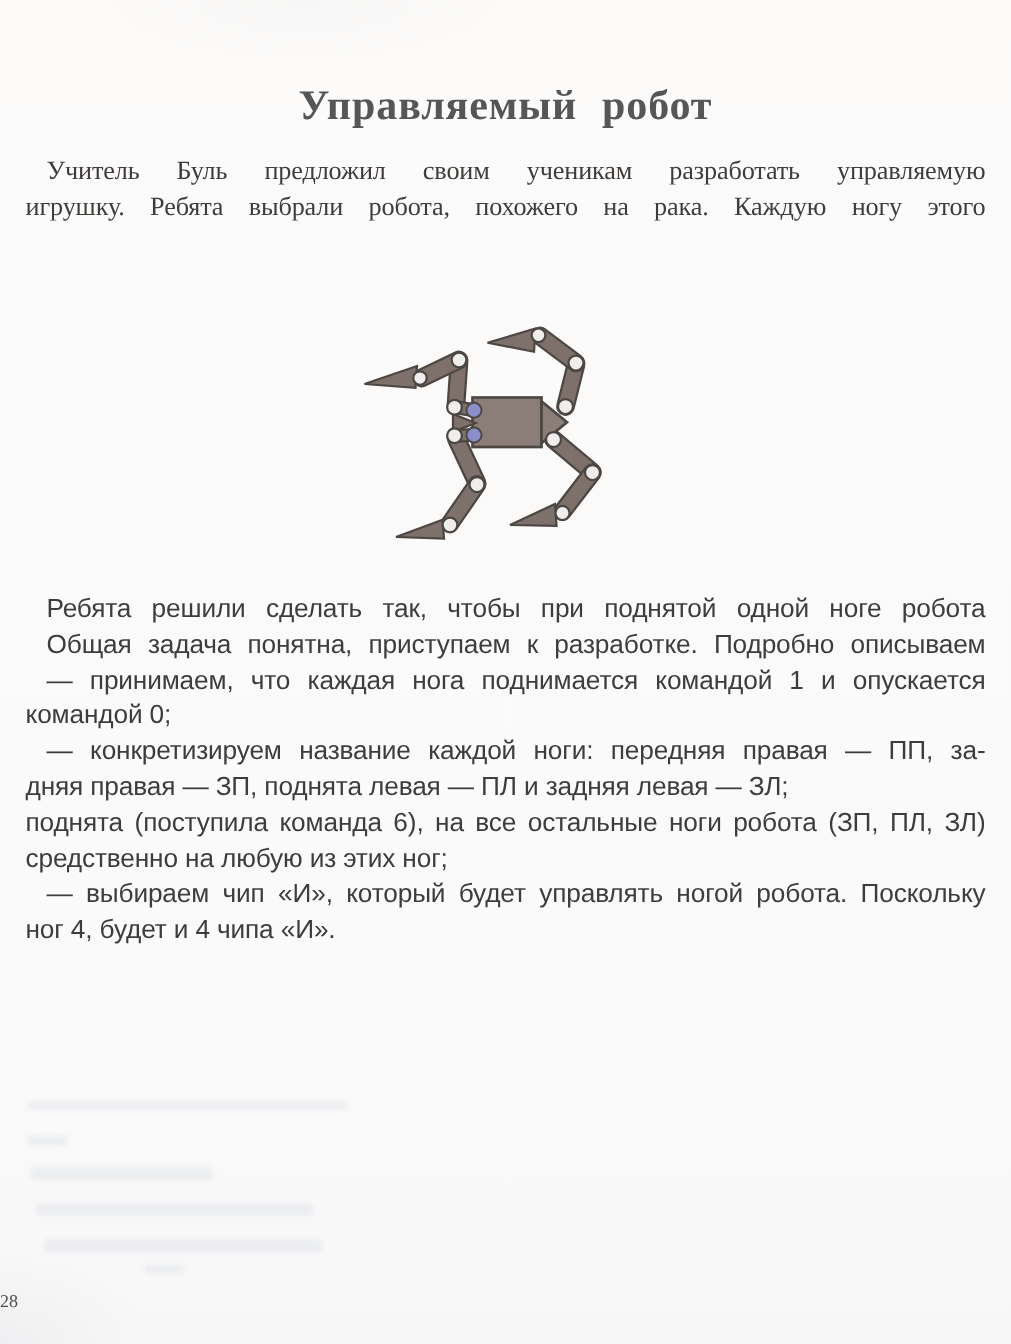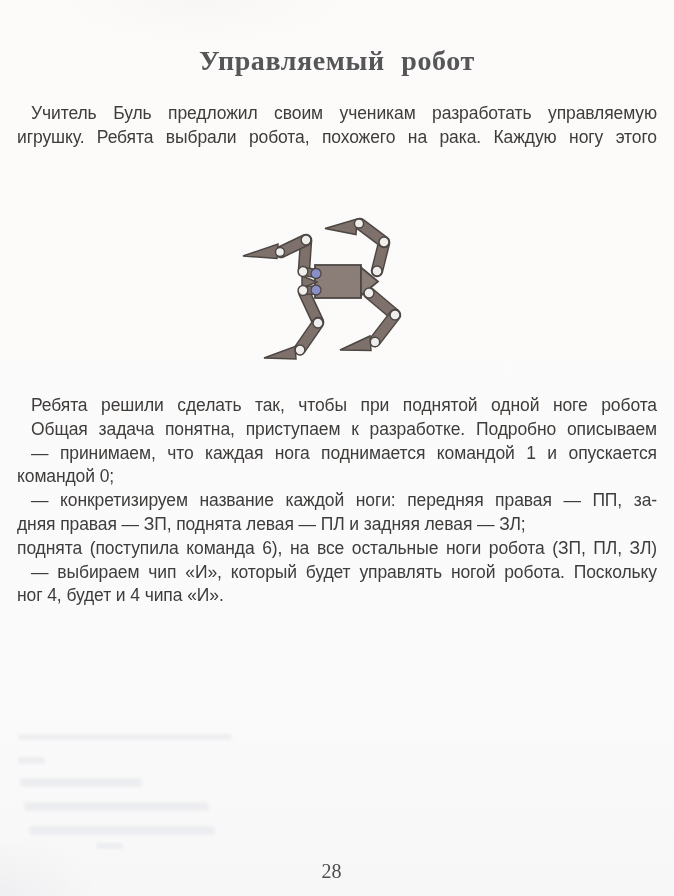--- a/index.html
+++ b/index.html
@@ -14,54 +14,54 @@
     width: 674px; height: 896px;
     background:
       radial-gradient(140px 90px at 0% 100%, rgba(90,95,110,0.05), rgba(0,0,0,0) 70%),
       radial-gradient(200px 60px at 30% 0%, rgba(120,120,130,0.03), rgba(0,0,0,0) 75%),
       linear-gradient(180deg, #fcfbfa 0%, #fbfafa 80%, #f7f7f8 100%);
     overflow: hidden;
   }
   .title {
     position: absolute;
     left: 17px; right: 17px; top: 45px;
-    margin: 0;
+    margin: 10px;
     text-align: center;
     font-family: "Liberation Serif", serif;
     font-weight: bold;
     font-size: 28px;
     letter-spacing: 0.6px;
     word-spacing: 9px;
     color: #565658;
   }
   .para-block {
     position: absolute;
     left: 17px; right: 17px;
     color: #3e3d3c;
     font-size: 17.5px;
     line-height: 23.8px;
     letter-spacing: -0.1px;
   }
-  .block-1 { top: 102px; }
+  .block-1 { top: 102px; font-family: Liberation Serif, serif; }
   .block-2 { top: 394px; }
   .line { text-align: justify; text-align-last: justify; white-space: normal; }
   .line.last { text-align-last: left; }
   .line.first { text-indent: 14px; }
   .figure {
     position: absolute;
     left: 230px; top: 200px;
     width: 230px; height: 180px;
   }
   .figure svg { display: block; width: 230px; height: 180px; }
   .page-number {
     position: absolute;
     left: 0; right: 11px; top: 860px;
-    text-align: center;
+    text-align: left;
     font-family: "Liberation Serif", serif;
-    font-size: 20px;
+    font-size: 12px;
     color: #4e4d4c;
   }
   .ghost {
     position: absolute;
     background: #e6e8ec;
     border-radius: 3px;
     filter: blur(1.6px);
     opacity: 0.65;
   }
   .g1 { top: 734px; left: 18px; width: 214px; height: 6px; }
@@ -147,20 +147,21 @@
   </div>
 
   <div class="para-block block-2" id="block2">
       <div class="line first">Ребята решили сделать так, чтобы при поднятой одной ноге робота</div>
       <div class="line first">Общая задача понятна, приступаем к разработке. Подробно описываем</div>
       <div class="line first">— принимаем, что каждая нога поднимается командой 1 и опускается</div>
       <div class="line last">командой 0;</div>
       <div class="line first">— конкретизируем название каждой ноги: передняя правая — ПП, за-</div>
       <div class="line last">дняя правая — ЗП, поднята левая — ПЛ и задняя левая — ЗЛ;</div>
       <div class="line">поднята (поступила команда 6), на все остальные ноги робота (ЗП, ПЛ, ЗЛ)</div>
+      <div class="line last">средственно на любую из этих ног;</div>
       <div class="line first">— выбираем чип «И», который будет управлять ногой робота. Поскольку</div>
       <div class="line last">ног 4, будет и 4 чипа «И».</div>
     </div>
 
   <div class="ghost g1"></div>
   <div class="ghost g2"></div>
   <div class="ghost g3"></div>
   <div class="ghost g4"></div>
   <div class="ghost g5"></div>
   <div class="ghost g6"></div>

